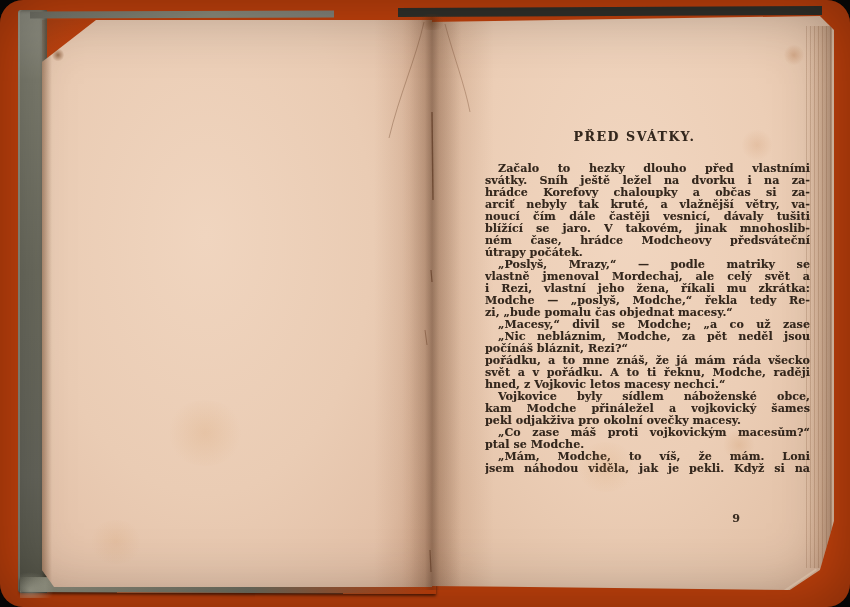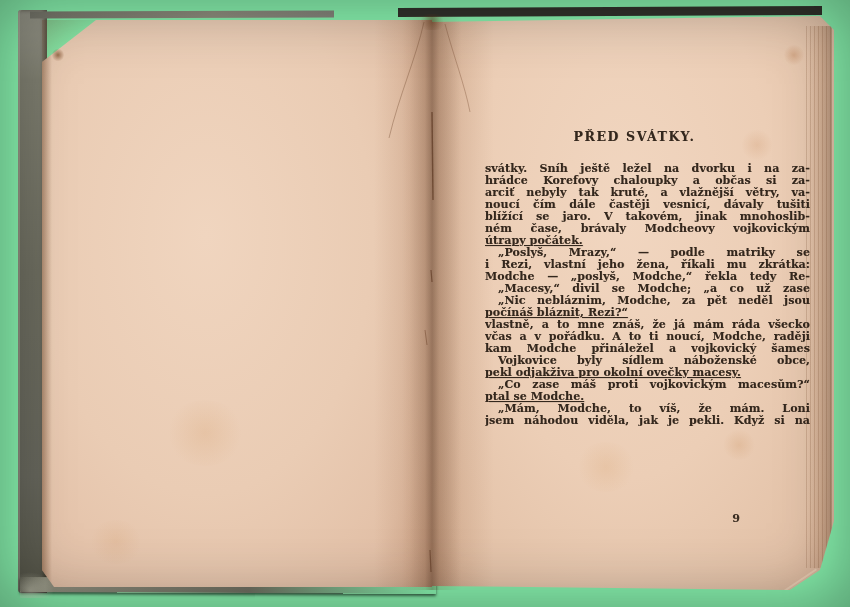--- a/index.html
+++ b/index.html
@@ -1,17 +1,17 @@
 <!DOCTYPE html>
 <html><head>
 <meta charset="utf-8">
 <style>
   html,body{margin:0;padding:0;background:#060606;}
-  .stage{position:relative;width:850px;height:607px;background:#86efac;overflow:hidden;
-         font-family:"DejaVu Serif","Liberation Serif",serif;}
+  .stage{position:relative;width:850px;height:607px;background:#c2410c;overflow:hidden;
+         font-family:"DejaVu Serif","Liberation Serif",serif;border-radius:23px;}
 
   
   .cover-left{position:absolute;left:18px;top:10px;width:29px;height:583px;border-radius:3px 0 0 4px;
     background:linear-gradient(180deg,#97978a 0%,#7b7b6d 12%,#6b6b5e 45%,#64645a 80%,#555548 100%);
     box-shadow:inset 2px 0 0 rgba(200,200,180,0.35), inset -3px 0 4px rgba(20,15,5,0.45);}
   .cover-top-left{position:absolute;left:30px;top:11px;width:304px;height:7px;
     background:linear-gradient(90deg,#75756a,#8d8d7d 60%,#83837a);transform:rotate(-0.2deg);}
   .cover-top-right{position:absolute;left:398px;top:7px;width:424px;height:9px;background:#31312b;
     transform:rotate(-0.3deg);}
   .cover-bottom{position:absolute;left:20px;top:578px;width:416px;height:15px;transform:rotate(0.25deg);
@@ -49,21 +49,21 @@
     background:linear-gradient(90deg,rgba(90,50,25,0) 0%,rgba(110,62,32,0.14) 38%,rgba(70,35,15,0.30) 50%,rgba(110,62,32,0.14) 62%,rgba(90,50,25,0) 100%);}
 
   
   .text-block{position:absolute;left:53px;top:113px;width:325px;color:#33271d;}
   .chapter-title{font-size:12.5px;line-height:15px;font-weight:700;letter-spacing:1.6px;
     text-align:center;padding-right:26px;margin:0 0 19px 0;
     text-shadow:0.3px 0.3px 0 rgba(60,40,25,0.35);}
   .tline{font-size:11px;line-height:12px;height:12px;font-weight:700;overflow:hidden;
     text-align:justify;text-align-last:justify;-moz-text-align-last:justify;
     letter-spacing:0.1px;text-shadow:0.3px 0.3px 0 rgba(60,40,25,0.35);}
-  .tline.endline{text-align-last:left;text-decoration:underline;-moz-text-align-last:left;}
+  .tline.endline{text-align-last:left;-moz-text-align-last:left;}
   .tline.indent{text-indent:13px;}
   .page-number{position:absolute;left:294px;top:496px;width:20px;font-size:11px;font-weight:700;
     color:#3a2d22;text-align:center;text-shadow:0.3px 0.3px 0 rgba(60,40,25,0.35);}
 
   
   .stain{position:absolute;border-radius:50%;pointer-events:none;}
   .vignette{position:absolute;inset:0;pointer-events:none;
     box-shadow:inset 0 0 70px rgba(0,0,0,0.38);}
   .creases{position:absolute;left:0;top:0;pointer-events:none;}
 </style>
@@ -80,37 +80,41 @@
 
   <div class="page left-page"></div>
   <div class="corner-wear"></div>
 
   <div class="page right-page">
     <div class="fore-edge"></div>
     <div class="dogear-hl"></div>
     <div class="text-block">
       <div class="chapter-title">PŘED SVÁTKY.</div>
       <div id="page-text">
+          <div class="tline indent">Začalo to hezky dlouho před vlastními</div>
           <div class="tline">svátky. Sníh ještě ležel na dvorku i na za-</div>
           <div class="tline">hrádce Korefovy chaloupky a občas si za-</div>
           <div class="tline">arciť nebyly tak kruté, a vlažnější větry, va-</div>
           <div class="tline">noucí čím dále častěji vesnicí, dávaly tušiti</div>
           <div class="tline">blížící se jaro. V takovém, jinak mnohoslib-</div>
-          <div class="tline">ném čase, brávaly Modcheovy vojkovickým</div>
+          <div class="tline">ném čase, hrádce Modcheovy předsváteční</div>
           <div class="tline endline">útrapy počátek.</div>
           <div class="tline indent">„Poslyš, Mrazy,“ — podle matriky se</div>
+          <div class="tline">vlastně jmenoval Mordechaj, ale celý svět a</div>
           <div class="tline">i Rezi, vlastní jeho žena, říkali mu zkrátka:</div>
           <div class="tline">Modche — „poslyš, Modche,“ řekla tedy Re-</div>
+          <div class="tline endline">zi, „bude pomalu čas objednat macesy.“</div>
           <div class="tline indent">„Macesy,“ divil se Modche; „a co už zase</div>
           <div class="tline indent">„Nic nebláznim, Modche, za pět neděl jsou</div>
           <div class="tline endline">počínáš bláznit, Rezi?“</div>
-          <div class="tline">vlastně, a to mne znáš, že já mám ráda všecko</div>
-          <div class="tline">včas a v pořádku. A to ti noucí, Modche, raději</div>
+          <div class="tline">pořádku, a to mne znáš, že já mám ráda všecko</div>
+          <div class="tline">svět a v pořádku. A to ti řeknu, Modche, raději</div>
+          <div class="tline endline">hned, z Vojkovic letos macesy nechci.“</div>
+          <div class="tline indent">Vojkovice byly sídlem náboženské obce,</div>
           <div class="tline">kam Modche přináležel a vojkovický šames</div>
-          <div class="tline indent">Vojkovice byly sídlem náboženské obce,</div>
           <div class="tline endline">pekl odjakživa pro okolní ovečky macesy.</div>
           <div class="tline indent">„Co zase máš proti vojkovickým macesům?“</div>
           <div class="tline endline">ptal se Modche.</div>
           <div class="tline indent">„Mám, Modche, to víš, že mám. Loni</div>
           <div class="tline">jsem náhodou viděla, jak je pekli. Když si na</div>
         </div>
     </div>
     <div class="page-number">9</div>
   </div>
 

